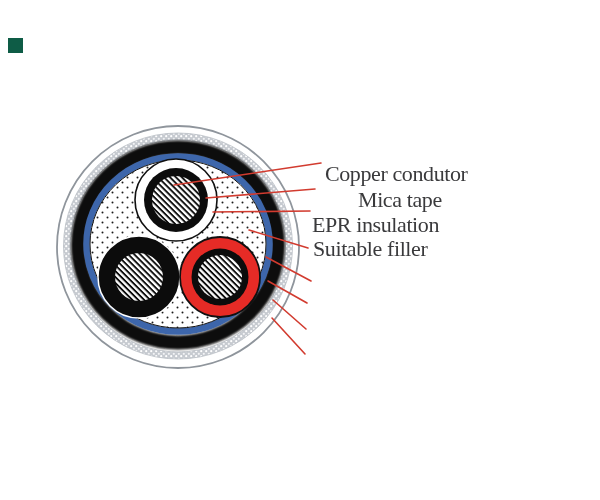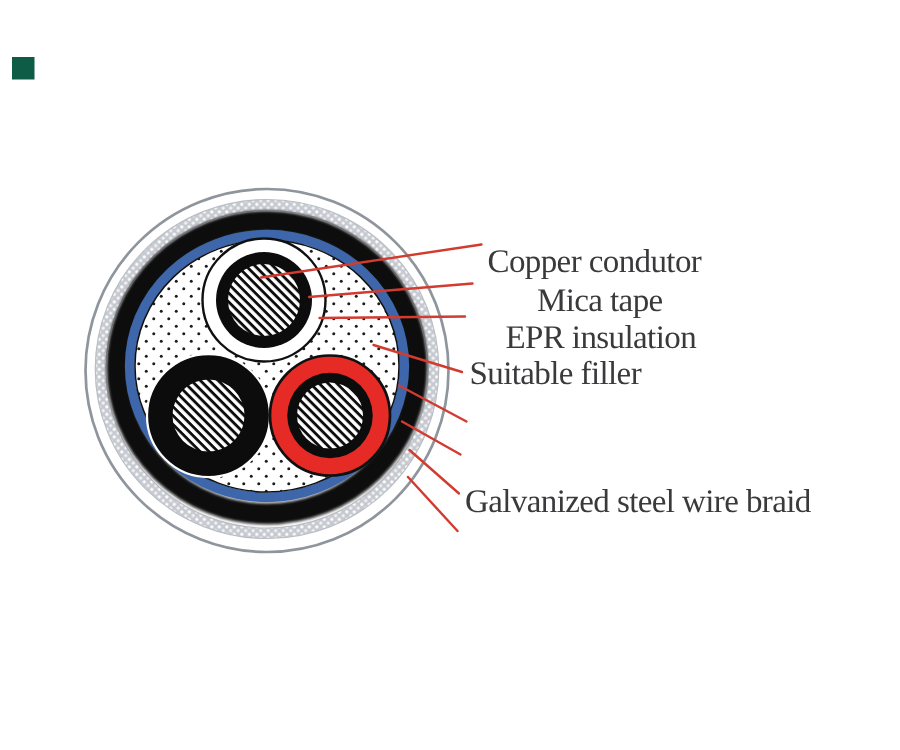--- a/index.html
+++ b/index.html
@@ -92,16 +92,15 @@
       <line x1="308" y1="248" x2="249" y2="230"></line>
       <line x1="311" y1="281" x2="266" y2="257"></line>
       <line x1="307" y1="303" x2="268" y2="281"></line>
       <line x1="306" y1="329" x2="273" y2="300"></line>
       <line x1="305" y1="354" x2="272" y2="318"></line>
     </g>
   </svg>
 
   <div class="label" style="left:325px;top:162px;">Copper condutor</div>
   <div class="label" style="left:318px;top:188px;margin-left:40px;">Mica tape</div>
-  <div class="label" style="left:312px;top:213px;margin-left:25px;">EPR insulation</div>
+  <div class="label" style="left:312px;top:213px;">EPR insulation</div>
   <div class="label" style="left:313px;top:237px;">Suitable filler</div>
-  <div class="label" style="left:310px;top:322px;">Galvanized steel wire braid</div>
 </div>
 
 </body></html>

